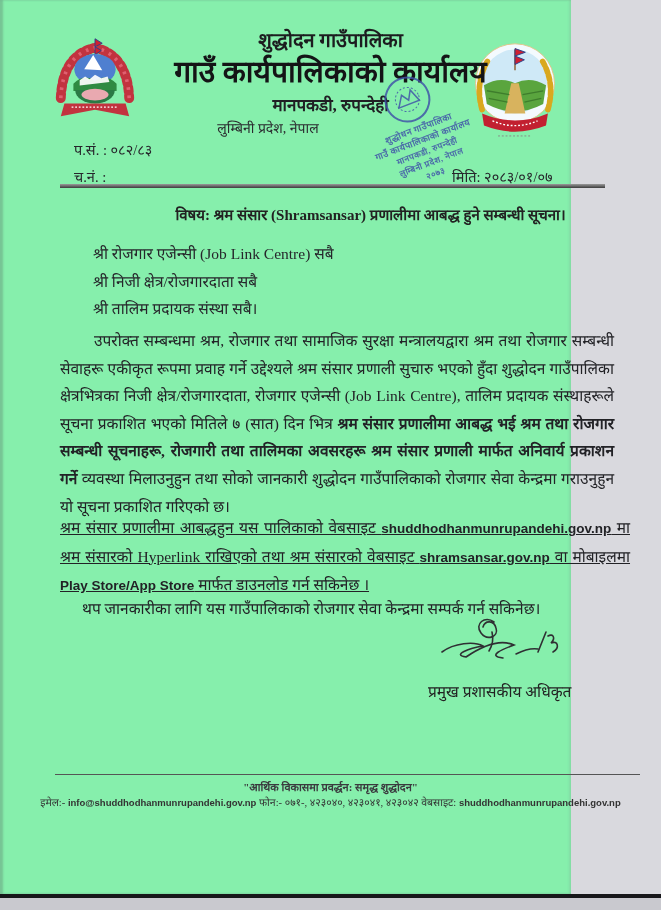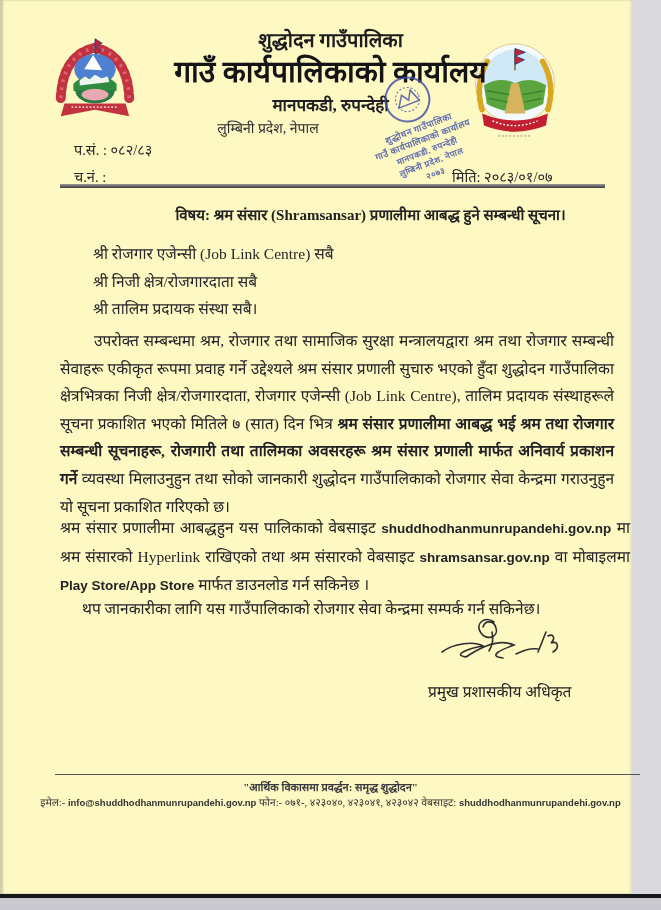--- a/index.html
+++ b/index.html
@@ -3,22 +3,22 @@
 <meta charset="utf-8">
 <style>
   html,body{margin:0;padding:0;}
   body{
     width:661px;height:910px;position:relative;overflow:hidden;
     background:#d9d9de;
     font-family:"Liberation Serif","DejaVu Serif",serif;
     color:#26262b;
   }
   .page{
-    position:absolute;left:0;top:0;width:632px;height:894px;
-    background:#fef9c3;
+    position:absolute;left:0;top:0;width:571px;height:894px;
+    background:#86efac;
     box-shadow: inset 3px 0 2px rgba(70,70,80,.25), inset -2px 0 2px rgba(120,120,130,.15);
   }
   .scan-bottom-line{position:absolute;left:0;top:894px;width:661px;height:4px;background:#17171a;}
   .scan-bottom-gray{position:absolute;left:0;top:898px;width:661px;height:12px;background:#c9c9cf;}
 
   
   .hdr-line1{position:absolute;left:0;top:26px;width:661px;text-align:center;font-size:20px;font-weight:bold;color:#1c1c1f;}
   .hdr-line2{position:absolute;left:0;top:50px;width:661px;text-align:center;font-size:30px;font-weight:bold;color:#141416;}
   .hdr-line3{position:absolute;left:0;top:93px;width:661px;text-align:center;font-size:17px;font-weight:bold;color:#202024;}
   .hdr-line4{position:absolute;left:118px;top:118px;width:300px;text-align:center;font-size:14px;color:#2a2a2e;}
@@ -51,21 +51,21 @@
 
   
   .subject{position:absolute;left:0;top:204px;width:661px;text-align:center;font-size:15px;font-weight:bold;color:#222;padding-left:40px;}
 
   
   .addressees{position:absolute;left:93px;top:240px;font-size:15.5px;line-height:27.5px;}
 
   
   .para{position:absolute;font-size:15.5px;line-height:27.6px;text-align:justify;color:#222226;}
   .para1{left:60px;top:327px;width:554px;text-indent:34px;}
-  .para2{left:60px;top:514px;width:570px;}
+  .para2{left:60px;top:514px;width:570px;text-decoration:underline;}
   .para3{left:60px;top:595px;width:570px;text-indent:22px;}
   .b{font-weight:bold;}
   .latin{font-family:"Liberation Sans","DejaVu Sans",sans-serif;font-size:13.5px;}
 
   
   .sig-svg{position:absolute;left:436px;top:612px;width:130px;height:58px;}
   .sig-name{position:absolute;left:420px;top:648px;width:160px;font-size:14px;color:#333;}
   .sig-title{position:absolute;left:428px;top:680px;width:200px;font-size:15.5px;color:#222;}
 
   

